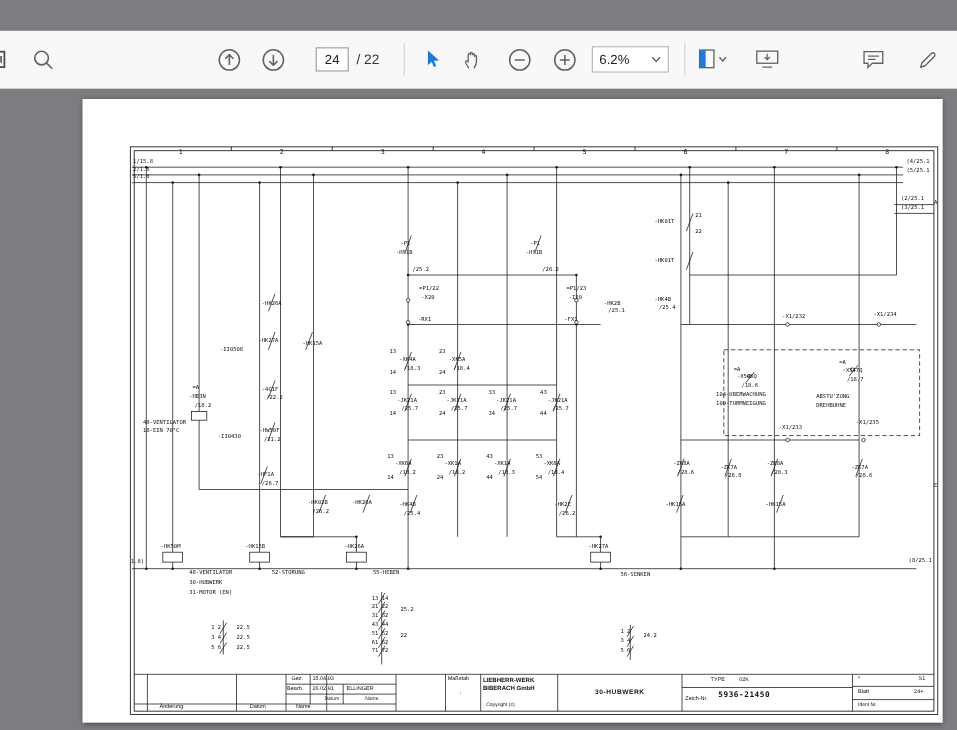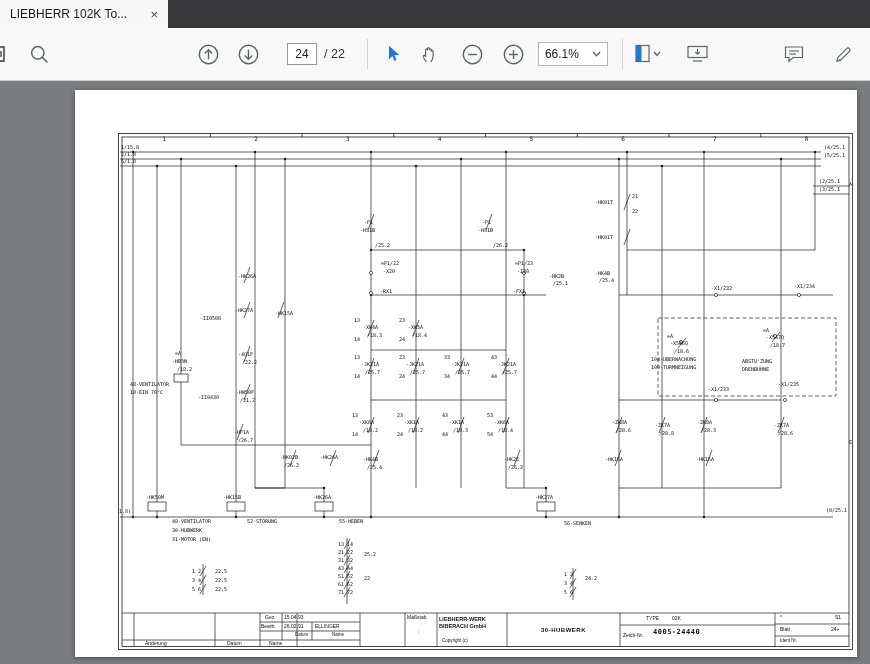--- a/index.html
+++ b/index.html
@@ -35,26 +35,20 @@
   .tbk.small{font-size:4.5px}
   .tbk.bold{font-weight:bold}
   .tbk.big{font-size:7px;font-weight:bold;letter-spacing:.5px;font-family:"DejaVu Sans Mono",monospace}
   .tbk.title{font-size:6px;font-weight:bold;letter-spacing:.5px}
 </style>
 </head>
 <body>
 
 <div class="app">
 
-  <div class="tabbar">
-    <div class="tab">
-      <span class="tab-title">LIEBHERR 102K To...</span>
-      <span class="tab-close">×</span>
-    </div>
-  </div>
 
   <div class="toolbar">
     <div class="tb-left">
       <button class="tbtn" style="width:14px;margin-left:-4px">
         <svg width="14" height="22" viewBox="0 0 14 22">
             <rect x="-6" y="4" width="14" height="14" fill="none" stroke="#4a4a4a" stroke-width="1.6"></rect>
             <line x1="5" y1="8" x2="5" y2="14" stroke="#4a4a4a" stroke-width="1.4"></line>
           </svg>
       </button>
       <button class="tbtn" style="width:30px;margin-left:14px">
@@ -98,21 +92,21 @@
           </svg>
       </button>
       <button class="tbtn" style="margin-left:16px">
         <svg width="25" height="25" viewBox="0 0 25 25">
             <circle cx="12.5" cy="12.5" r="9.2" fill="none" stroke="#5f6368" stroke-width="1.4"></circle>
             <line x1="8" y1="12.5" x2="17" y2="12.5" stroke="#5f6368" stroke-width="1.4"></line>
             <line x1="12.5" y1="8" x2="12.5" y2="17" stroke="#5f6368" stroke-width="1.4"></line>
           </svg>
       </button>
       <div class="zoom-box">
-        <span>66.1%</span>
+        <span>6.2%</span>
         <svg width="9" height="6" viewBox="0 0 9 6">
             <path d="M1 1 L4.5 4.8 8 1" fill="none" stroke="#5f6368" stroke-width="1.3"></path>
           </svg>
       </div>
       <div class="sep" style="margin-left:14px"></div>
       <button class="tbtn" style="margin-left:10px">
         <svg width="30" height="22" viewBox="0 0 30 22">
             <rect x="3" y="2.5" width="13" height="16" fill="none" stroke="#5f6368" stroke-width="1.2"></rect>
             <rect x="3" y="2.5" width="5.5" height="16" fill="#2079d8" stroke="none"></rect>
             <path d="M21 9 l3 3.4 3-3.4" fill="none" stroke="#5f6368" stroke-width="1.3"></path>
@@ -390,21 +384,21 @@
         <span class="tbk" style="left:194px;top:550.5px">Name</span>
         <span class="tbk" style="left:332px;top:525px">Maßstab</span>
         <span class="tbk" style="left:343px;top:539px">:</span>
         <span class="tbk bold" style="left:364px;top:527px;font-size:5.5px">LIEBHERR-WERK</span>
         <span class="tbk bold" style="left:364px;top:534px;font-size:5.5px">BIBERACH GmbH</span>
         <span class="tbk small" style="left:367px;top:549px">Copyright (c)</span>
         <span class="tbk title" style="left:432px;top:537px;width:113px;text-align:center">30-HUBWERK</span>
         <span class="tbk" style="left:571px;top:526px">TYPE</span>
         <span class="tbk" style="left:597px;top:526px">02K</span>
         <span class="tbk" style="left:548px;top:543px">Zeich-Nr.</span>
-        <span class="tbk big" style="left:578px;top:539px">4005-24440</span>
+        <span class="tbk big" style="left:578px;top:539px">5936-21450</span>
         <span class="tbk" style="left:705px;top:525px">*</span>
         <span class="tbk" style="left:760px;top:525px">S1</span>
         <span class="tbk" style="left:705px;top:537px">Blatt</span>
         <span class="tbk" style="left:756px;top:537px">24+</span>
         <span class="tbk small" style="left:705px;top:549px">Ident Nr.</span>
       </div>
 
     </div>
   </div>
 </div>

